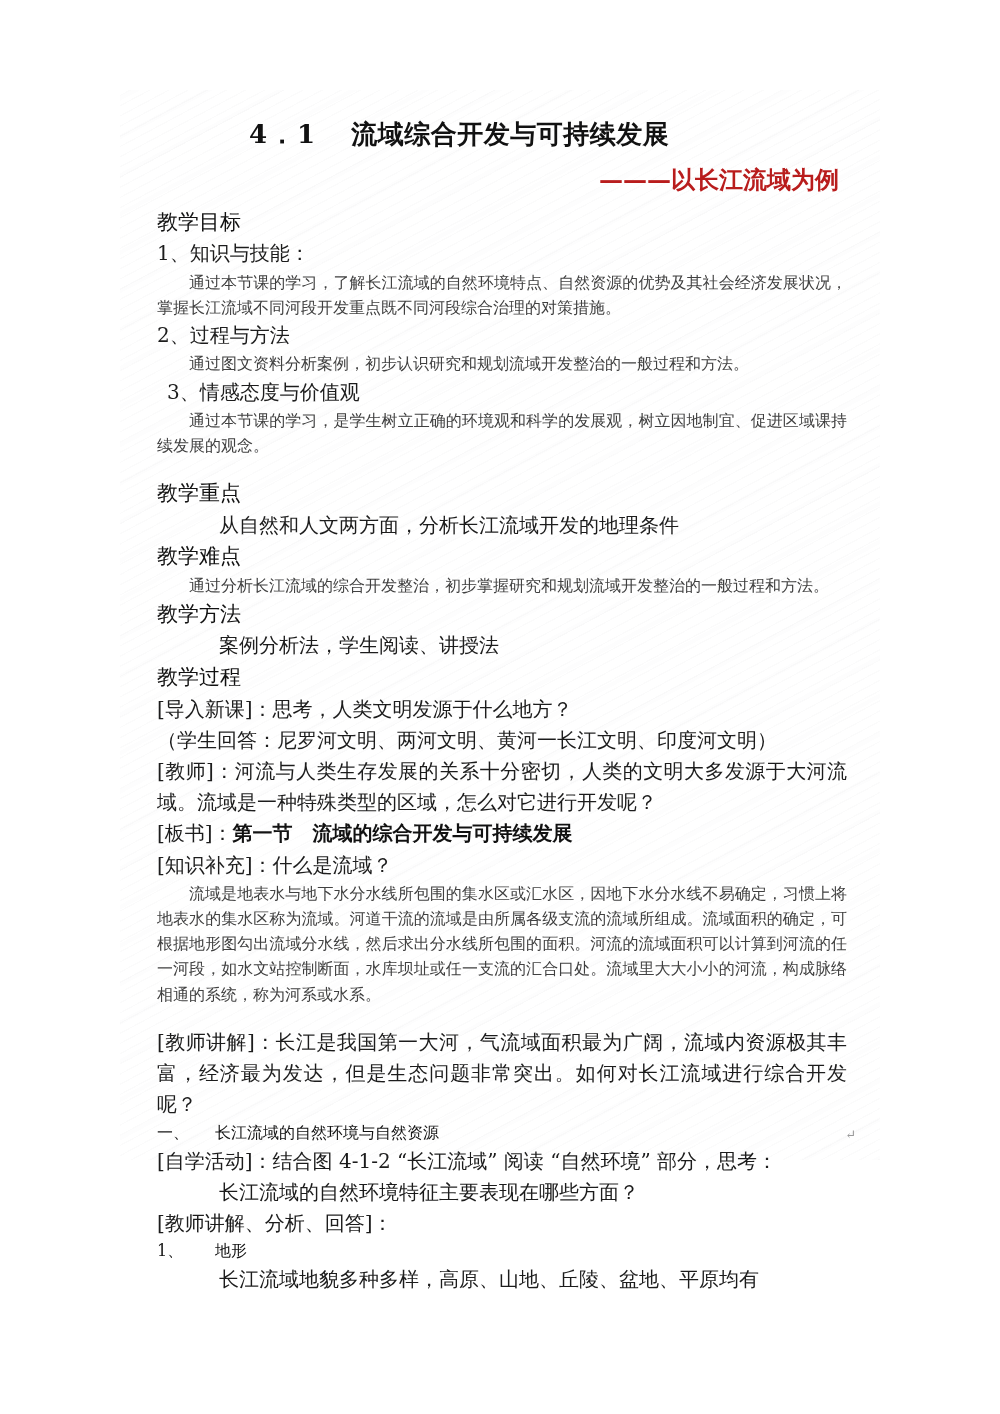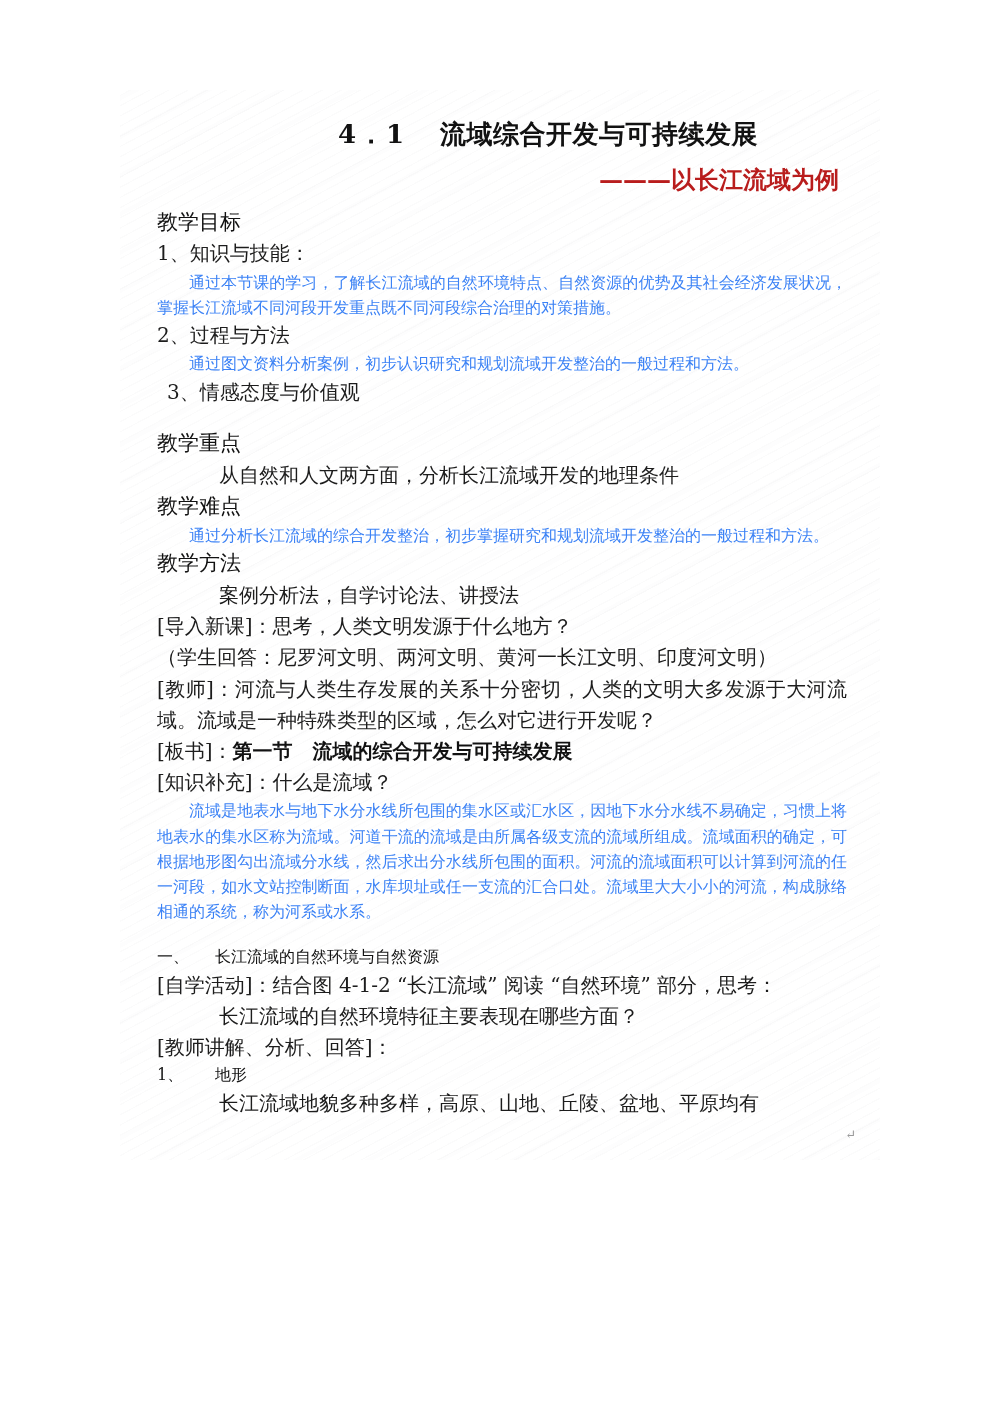--- a/index.html
+++ b/index.html
@@ -50,21 +50,21 @@
     z-index: 2;
   }
 
   
   .title-main {
     margin: 0;
     padding-top: 118px;
     font-size: 26px;
     font-weight: 700;
     letter-spacing: .5px;
-    text-align: center;
+    text-align: left;
     padding-left: 92px;
     line-height: 1.25;
     color: #111;
   }
   .title-main .num {
     font-family: "DejaVu Serif", "Liberation Serif", serif;
     letter-spacing: 2px;
     margin-right: 34px;
   }
   .title-sub {
@@ -93,21 +93,21 @@
     text-align: justify;
     text-justify: inter-character;
   }
   .para {
     font-size: 16px;
     line-height: 1.58;
     margin: 0;
     text-align: justify;
     text-justify: inter-character;
     text-indent: 2em;
-    color: #3b82f6;
+    color: #404040;
   }
   .indent-1 { padding-left: 62px; }
   .indent-half { padding-left: 10px; }
 
   .bold { font-weight: 700; color: #111; }
 
   .blank-sm { height: 12px; }
   .blank-md { height: 20px; }
 
   .heading-num {
@@ -141,41 +141,44 @@
     <h2 class="title-sub">———以长江流域为例</h2>
 
     <div class="blank-sm"></div>
 
     <p class="sec-head">教学目标</p>
     <p class="line">1、知识与技能：</p>
     <p class="para">通过本节课的学习，了解长江流域的自然环境特点、自然资源的优势及其社会经济发展状况，掌握长江流域不同河段开发重点既不同河段综合治理的对策措施。</p>
     <p class="line">2、过程与方法</p>
     <p class="para">通过图文资料分析案例，初步认识研究和规划流域开发整治的一般过程和方法。</p>
     <p class="line indent-half">3、情感态度与价值观</p>
+    <p class="para">通过本节课的学习，是学生树立正确的环境观和科学的发展观，树立因地制宜、促进区域课持续发展的观念。</p>
 
     <div class="blank-md"></div>
 
     <p class="sec-head">教学重点</p>
     <p class="line indent-1">从自然和人文两方面，分析长江流域开发的地理条件</p>
 
     <p class="sec-head">教学难点</p>
     <p class="para">通过分析长江流域的综合开发整治，初步掌握研究和规划流域开发整治的一般过程和方法。</p>
 
     <p class="sec-head">教学方法</p>
-    <p class="line indent-1">案例分析法，自学讨论法、讲授法</p>
+    <p class="line indent-1">案例分析法，学生阅读、讲授法</p>
 
+    <p class="sec-head">教学过程</p>
     <p class="line">[导入新课]：思考，人类文明发源于什么地方？</p>
     <p class="line">（学生回答：尼罗河文明、两河文明、黄河一长江文明、印度河文明）</p>
     <p class="line">[教师]：河流与人类生存发展的关系十分密切，人类的文明大多发源于大河流域。流域是一种特殊类型的区域，怎么对它进行开发呢？</p>
     <p class="line"><span>[板书]：</span><span class="bold">第一节　流域的综合开发与可持续发展</span></p>
     <p class="line">[知识补充]：什么是流域？</p>
     <p class="para">流域是地表水与地下水分水线所包围的集水区或汇水区，因地下水分水线不易确定，习惯上将地表水的集水区称为流域。河道干流的流域是由所属各级支流的流域所组成。流域面积的确定，可根据地形图勾出流域分水线，然后求出分水线所包围的面积。河流的流域面积可以计算到河流的任一河段，如水文站控制断面，水库坝址或任一支流的汇合口处。流域里大大小小的河流，构成脉络相通的系统，称为河系或水系。</p>
 
     <div class="blank-md"></div>
 
+    <p class="line">[教师讲解]：长江是我国第一大河，气流域面积最为广阔，流域内资源极其丰富，经济最为发达，但是生态问题非常突出。如何对长江流域进行综合开发呢？</p>
 
     <p class="heading-num"><span class="idx">一、</span><span>长江流域的自然环境与自然资源</span></p>
 
     <p class="line">[自学活动]：结合图 4-1-2 “长江流域” 阅读 “自然环境” 部分，思考：</p>
     <p class="line indent-1">长江流域的自然环境特征主要表现在哪些方面？</p>
     <p class="line">[教师讲解、分析、回答]：</p>
 
     <p class="heading-num"><span class="idx">1、</span><span>地形</span></p>
     <p class="line indent-1">长江流域地貌多种多样，高原、山地、丘陵、盆地、平原均有</p>
 

